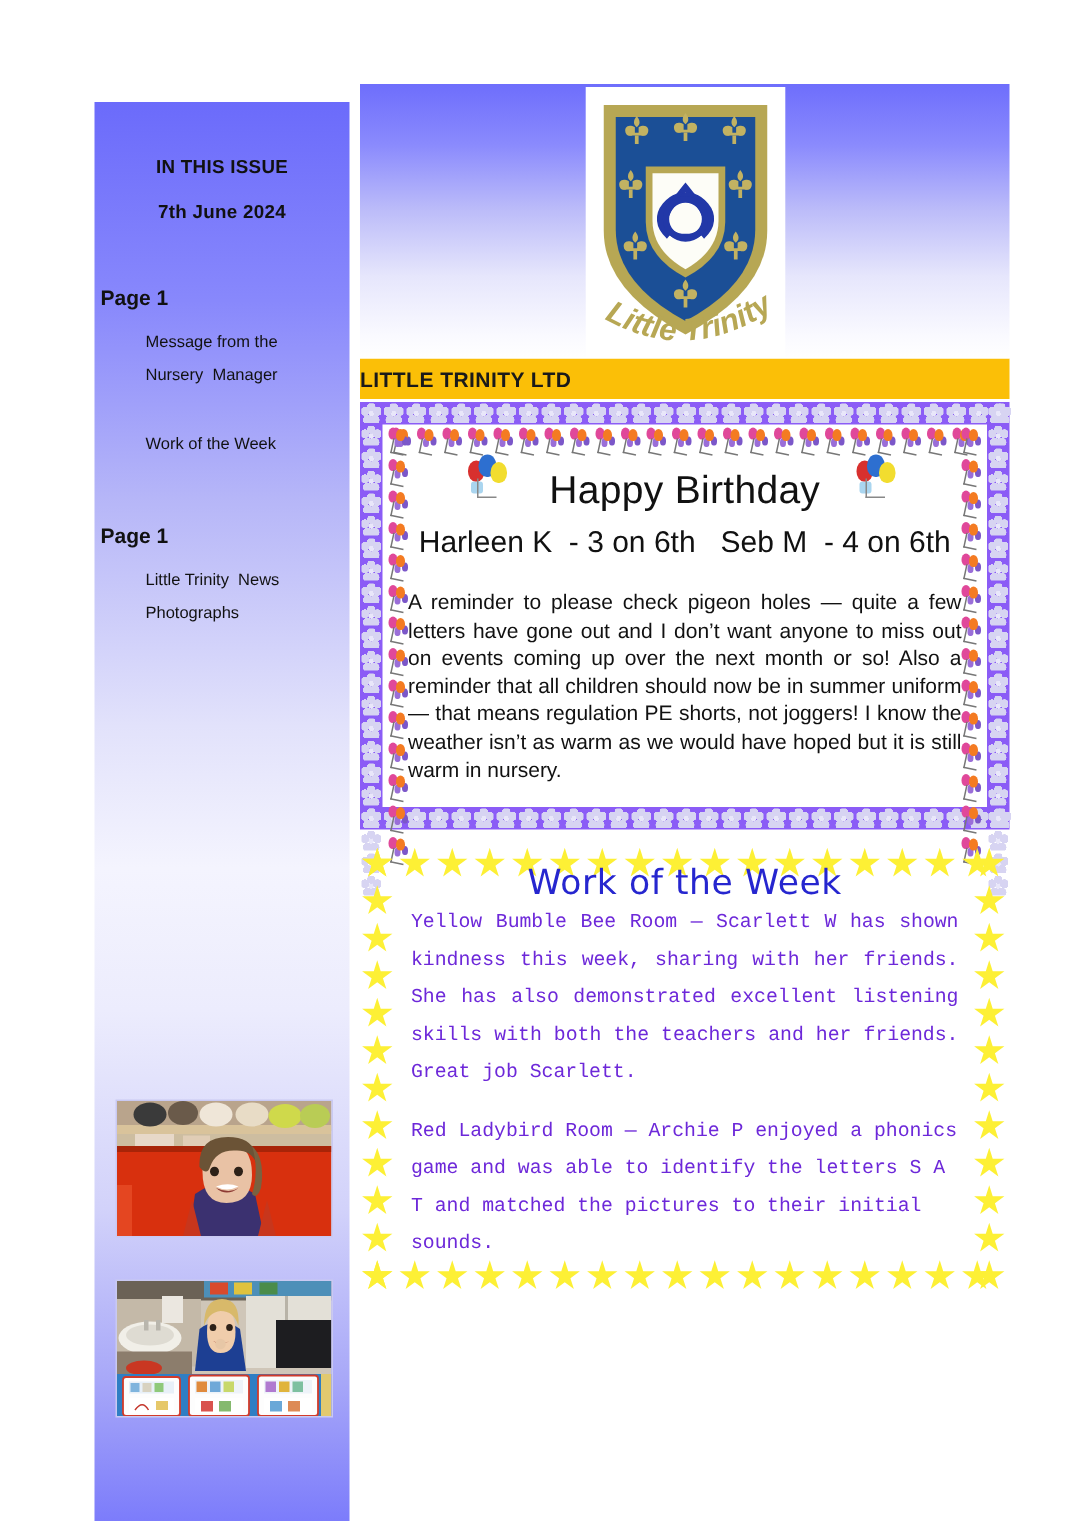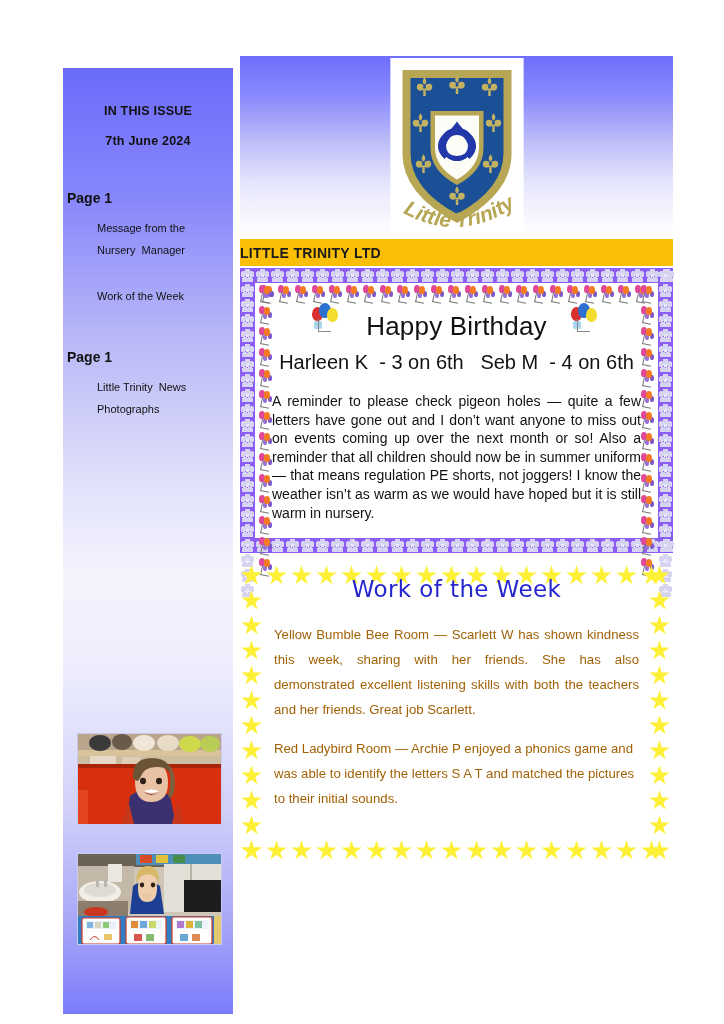--- a/index.html
+++ b/index.html
@@ -187,23 +187,23 @@
     position:relative;z-index:3;
     margin:0 26px;padding:6px 4px 0 4px;
   }
   #wotw h2{
     margin:7px 0 0 0;text-align:center;
     font-family:"DejaVu Sans", sans-serif;
     font-size:23px;font-weight:normal;color:#2626cf;
     letter-spacing:.4px;
   }
   .wotw-p{
-    font-family:Liberation Sans, sans-serif;
-    font-size:13.2px;line-height:25px;color:#a16207;
-    text-align:justify;margin:20px 4px 0 4px;
+    font-family:Liberation Mono, monospace;
+    font-size:13.2px;line-height:25px;color:#6d28d9;
+    text-align:justify;margin:0 4px 0 4px;
   }
   .wotw-p.last{margin-top:14px;text-align:left;}
 </style>
 </head>
 <body>
 
 <div id="sidebar">
 
   <div class="si-title si-t1">IN THIS ISSUE</div>
   <div class="si-title si-t2">7th June 2024</div>

